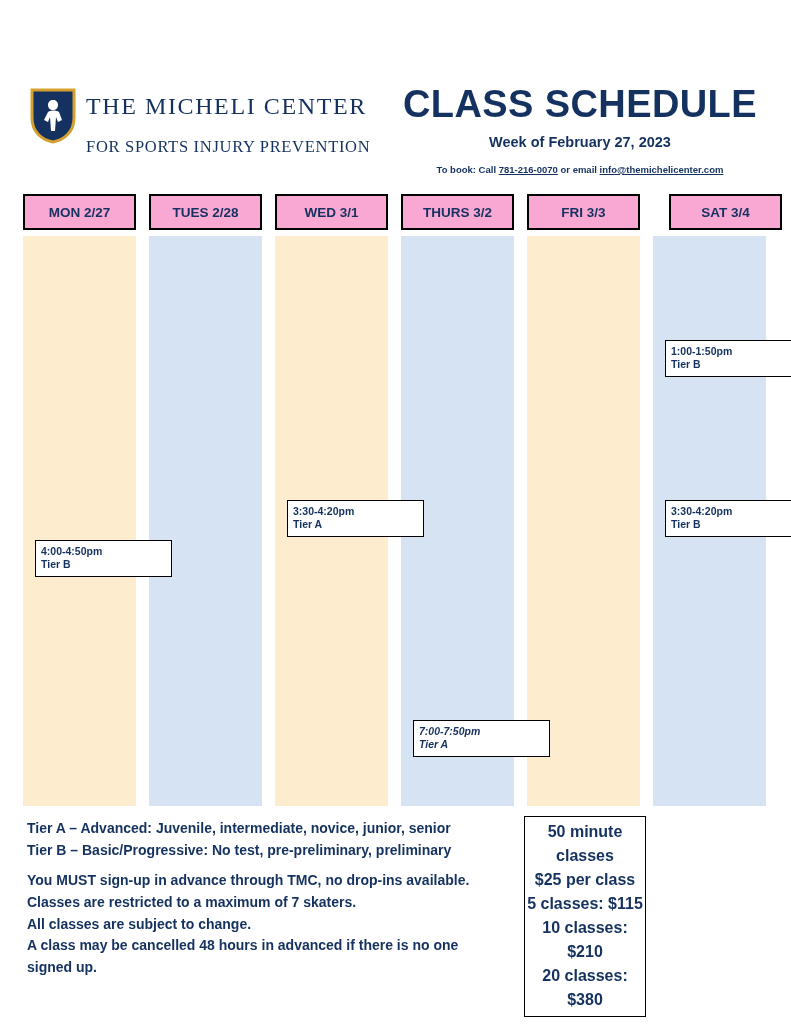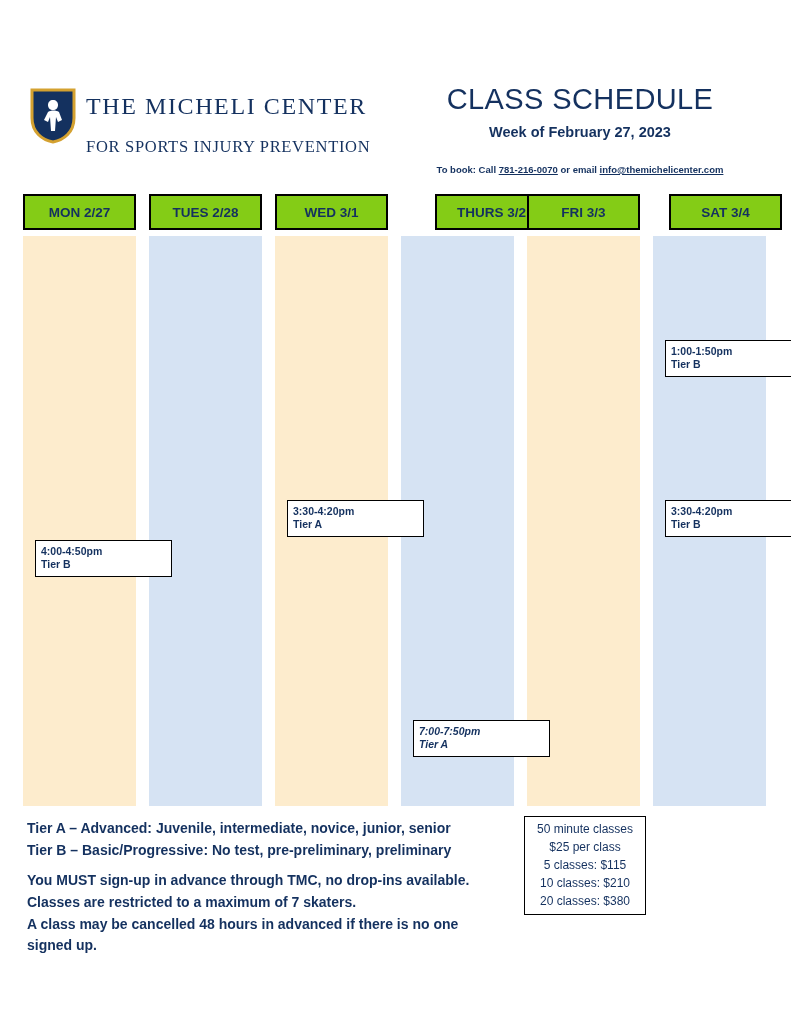--- a/index.html
+++ b/index.html
@@ -64,22 +64,22 @@
     white-space: nowrap;
   }
   .title-block {
     position: absolute;
     left: 400px;
     top: 0;
     width: 360px;
     text-align: center;
   }
   .class-title {
-    font-size: 29px;
-    font-weight: normal;
+    font-size: 38px;
+    font-weight: bold;
     color: #14315f;
     letter-spacing: 0.4px;
     line-height: 1.1;
   }
   .week-of {
     font-size: 14.5px;
     font-weight: bold;
     color: #14315f;
     margin-top: 8px;
   }
@@ -109,21 +109,21 @@
   .col {
     position: absolute;
     top: 0;
     width: 113px;
     height: 612px;
   }
   .col-head {
     position: relative;
     height: 36px;
     border: 2.2px solid #000000;
-    background: #84cc16;
+    background: #f9a8d4;
     display: flex;
     align-items: center;
     justify-content: center;
     font-size: 13.5px;
     font-weight: bold;
     color: #14315f;
     box-sizing: border-box;
     z-index: 3;
   }
   .col-body {
@@ -180,22 +180,22 @@
     left: 524px;
     top: 816px;
     width: 122px;
     border: 1.6px solid #000000;
     background: #ffffff;
     text-align: center;
     padding: 3px 2px 4px 2px;
     box-sizing: border-box;
   }
   .pricing div {
-    font-size: 12px;
-    font-weight: normal;
+    font-size: 16px;
+    font-weight: bold;
     color: #14315f;
     line-height: 1.5;
   }
 </style>
 </head>
 <body>
 
 <div class="page">
 
   <div class="header">
@@ -242,21 +242,21 @@
 
     <div class="col" style="left:252px;">
       <div class="col-head">WED 3/1</div>
       <div class="col-body shade-cream"></div>
       <div class="event" style="top:306px;">
         <div class="t">3:30-4:20pm</div>
         <div class="tier">Tier A</div>
       </div>
     </div>
 
-    <div class="col" style="left:378px;padding-left:34px;">
+    <div class="col" style="left:378px;">
       <div class="col-head">THURS 3/2</div>
       <div class="col-body shade-blue"></div>
       <div class="event" style="top:526px;font-style:italic;">
         <div class="t">7:00-7:50pm</div>
         <div class="tier">Tier A</div>
       </div>
     </div>
 
     <div class="col" style="left:504px;">
       <div class="col-head">FRI 3/3</div>
@@ -276,20 +276,21 @@
       </div>
     </div>
   </div>
 
   <div class="notes">
     <div>Tier A – Advanced: Juvenile, intermediate, novice, junior, senior</div>
     <div>Tier B – Basic/Progressive: No test, pre-preliminary, preliminary</div>
     <div class="gap"></div>
     <div>You MUST sign-up in advance through TMC, no drop-ins available.</div>
     <div>Classes are restricted to a maximum of 7 skaters.</div>
+    <div>All classes are subject to change.</div>
     <div>A class may be cancelled 48 hours in advanced if there is no one signed up.</div>
   </div>
 
   <div class="pricing">
     <div>50 minute classes</div>
     <div>$25 per class</div>
     <div>5 classes: $115</div>
     <div>10 classes: $210</div>
     <div>20 classes: $380</div>
   </div>

